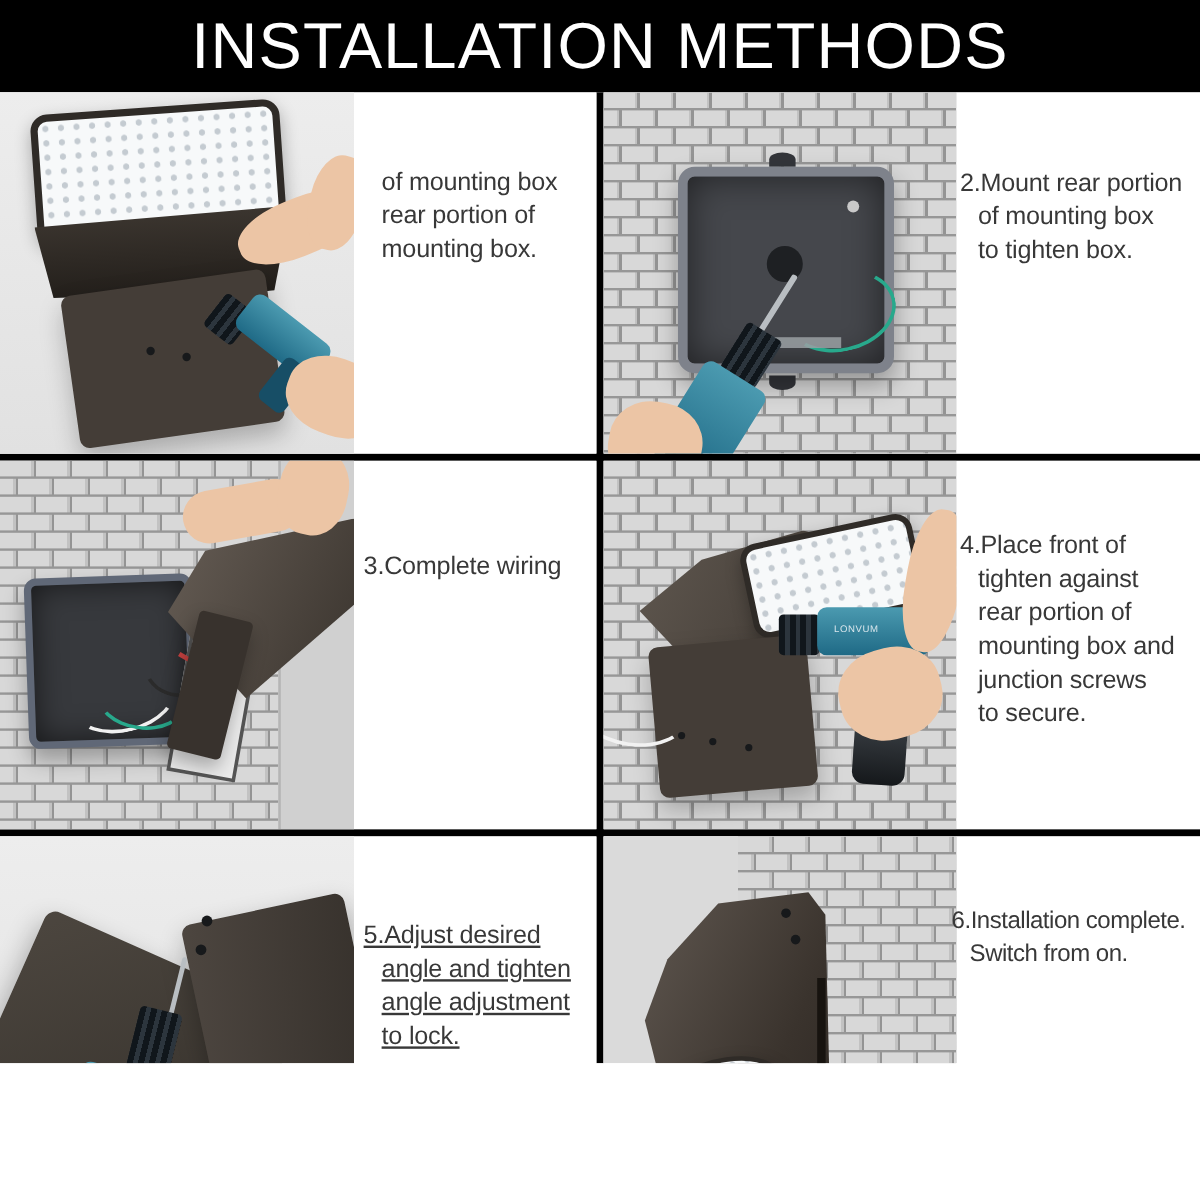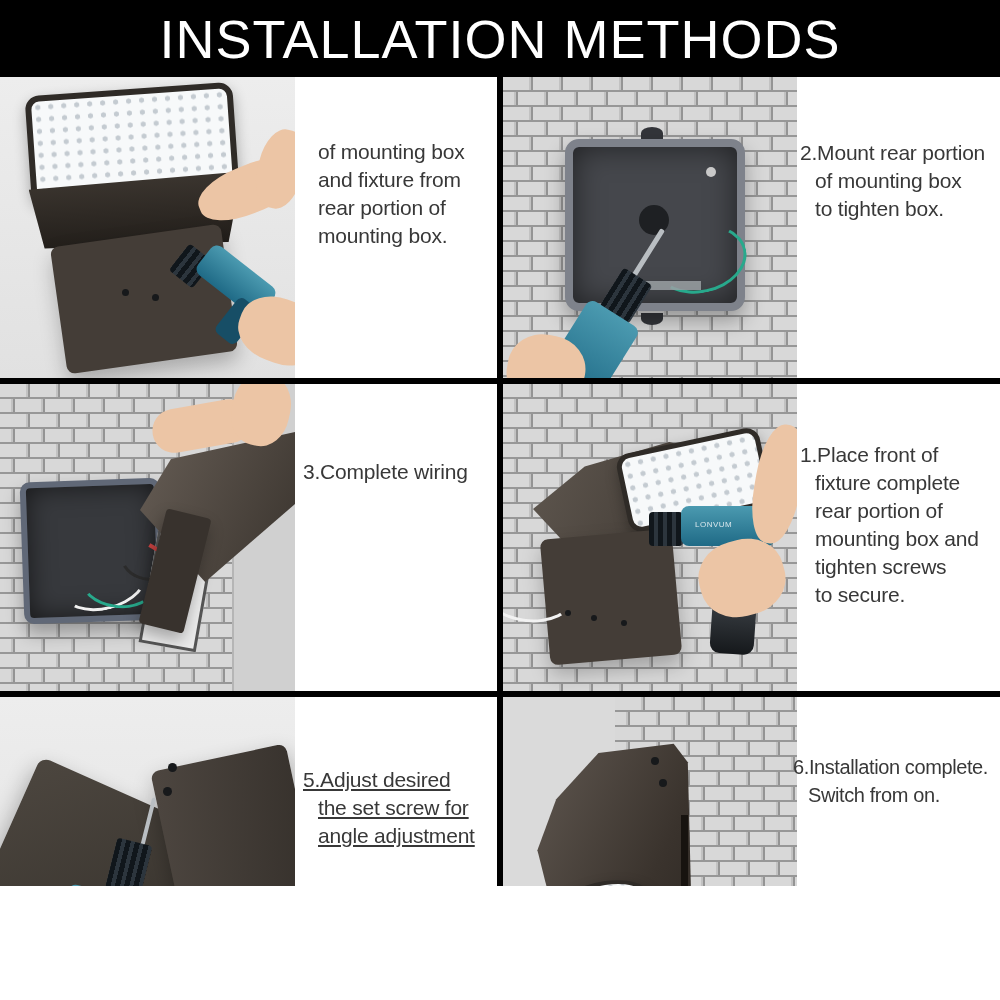--- a/index.html
+++ b/index.html
@@ -71,21 +71,20 @@
       <div class="abs screwdot" style="left:152px;top:217px;width:7px;height:7px;"></div>
       <div class="abs skin" style="left:196px;top:88px;width:108px;height:48px;transform:rotate(-22deg);"></div>
       <div class="abs skin" style="left:258px;top:52px;width:45px;height:80px;transform:rotate(14deg);"></div>
       <div class="abs chuck" style="left:176px;top:172px;width:30px;height:34px;transform:rotate(38deg);"></div>
       <div class="abs teal" style="left:196px;top:186px;width:80px;height:36px;transform:rotate(38deg);"></div>
       <div class="abs tealdark" style="left:224px;top:222px;width:26px;height:44px;transform:rotate(38deg);"></div>
       <div class="abs skin" style="left:238px;top:222px;width:85px;height:64px;transform:rotate(20deg);"></div>
     </div>
     <div class="step-text" style="left:303px;top:61px;width:190px;">
       <div class="line">of mounting box</div>
-      <div class="line">and fixture from</div>
       <div class="line">rear portion of</div>
       <div class="line">mounting box.</div>
     </div>
   </section>
 
   <section class="panel" style="left:503px;top:77px;width:497px;height:301px;">
     <div class="photo" style="left:0;top:0;width:294px;height:301px;">
       <div class="abs brick-wall" style="left:0;top:0;width:294px;height:301px;">
           <div class="brick-row"></div>
           <div class="brick-row odd"></div>
@@ -206,25 +205,25 @@
       <div class="abs chuck" style="left:146px;top:128px;width:34px;height:34px;"></div>
       <div class="abs teal" style="left:178px;top:122px;width:94px;height:40px;">
         <span class="brand">LONVUM</span>
       </div>
       <div class="abs tealdark" style="left:216px;top:160px;width:30px;height:52px;transform:rotate(8deg);"></div>
       <div class="abs" style="left:208px;top:218px;width:44px;height:52px;background:linear-gradient(180deg,#3a3f44,#15181b);border-radius:0 0 10px 10px;transform:rotate(4deg);"></div>
       <div class="abs skin" style="left:196px;top:156px;width:86px;height:76px;transform:rotate(-15deg);"></div>
       <div class="abs skin" style="left:252px;top:40px;width:46px;height:120px;transform:rotate(10deg);"></div>
     </div>
     <div class="step-text" style="left:297px;top:57px;width:198px;">
-      <div class="line first">1.Place front of</div>
-      <div class="line">fixture complete</div>
+      <div class="line first">4.Place front of</div>
+      <div class="line">tighten against</div>
       <div class="line">rear portion of</div>
       <div class="line">mounting box and</div>
-      <div class="line">tighten screws</div>
+      <div class="line">junction screws</div>
       <div class="line">to secure.</div>
     </div>
   </section>
 
   <section class="panel" style="left:0;top:697px;width:497px;height:303px;">
     <div class="photo photo-light" style="left:0;top:0;width:295px;height:303px;">
       <div class="abs darkmetal" style="left:-36px;top:92px;width:230px;height:330px;border-radius:10px;transform:rotate(24deg);box-shadow:0 10px 22px rgba(0,0,0,.3);"></div>
       <div class="abs" style="left:175px;top:58px;width:138px;height:252px;background:linear-gradient(100deg,#4d4640,#332e29);border-radius:8px;transform:rotate(-12deg);box-shadow:0 10px 22px rgba(0,0,0,.3);"></div>
       <div class="abs" style="left:158px;top:200px;width:18px;height:11px;background:#121212;transform:rotate(-12deg);"></div>
       <div class="abs" style="left:163px;top:226px;width:18px;height:11px;background:#121212;transform:rotate(-12deg);"></div>
@@ -232,22 +231,23 @@
       <div class="abs" style="left:173px;top:278px;width:18px;height:11px;background:#121212;transform:rotate(-12deg);"></div>
       <div class="abs screwdot" style="left:168px;top:66px;width:9px;height:9px;"></div>
       <div class="abs screwdot" style="left:163px;top:90px;width:9px;height:9px;"></div>
       <div class="abs bit" style="left:146px;top:100px;width:4px;height:52px;transform:rotate(14deg);"></div>
       <div class="abs chuck" style="left:110px;top:144px;width:36px;height:58px;transform:rotate(14deg);"></div>
       <div class="abs teal" style="left:54px;top:192px;width:64px;height:122px;transform:rotate(14deg);"></div>
       <div class="abs skin" style="left:-12px;top:238px;width:112px;height:92px;transform:rotate(-25deg);"></div>
     </div>
     <div class="step-text" style="left:303px;top:69px;width:192px;text-decoration:underline;">
       <div class="line first">5.Adjust desired</div>
-      <div class="line">the set screw for</div>
+      <div class="line">angle and tighten</div>
       <div class="line">angle adjustment</div>
+      <div class="line">to lock.</div>
     </div>
   </section>
 
   <section class="panel" style="left:503px;top:697px;width:497px;height:303px;">
     <div class="photo" style="left:0;top:0;width:294px;height:303px;background:#dadada;">
       <div class="abs brick-wall" style="left:112px;top:0;width:182px;height:303px;">
           <div class="brick-row"></div>
           <div class="brick-row odd"></div>
           <div class="brick-row"></div>
           <div class="brick-row odd"></div>

